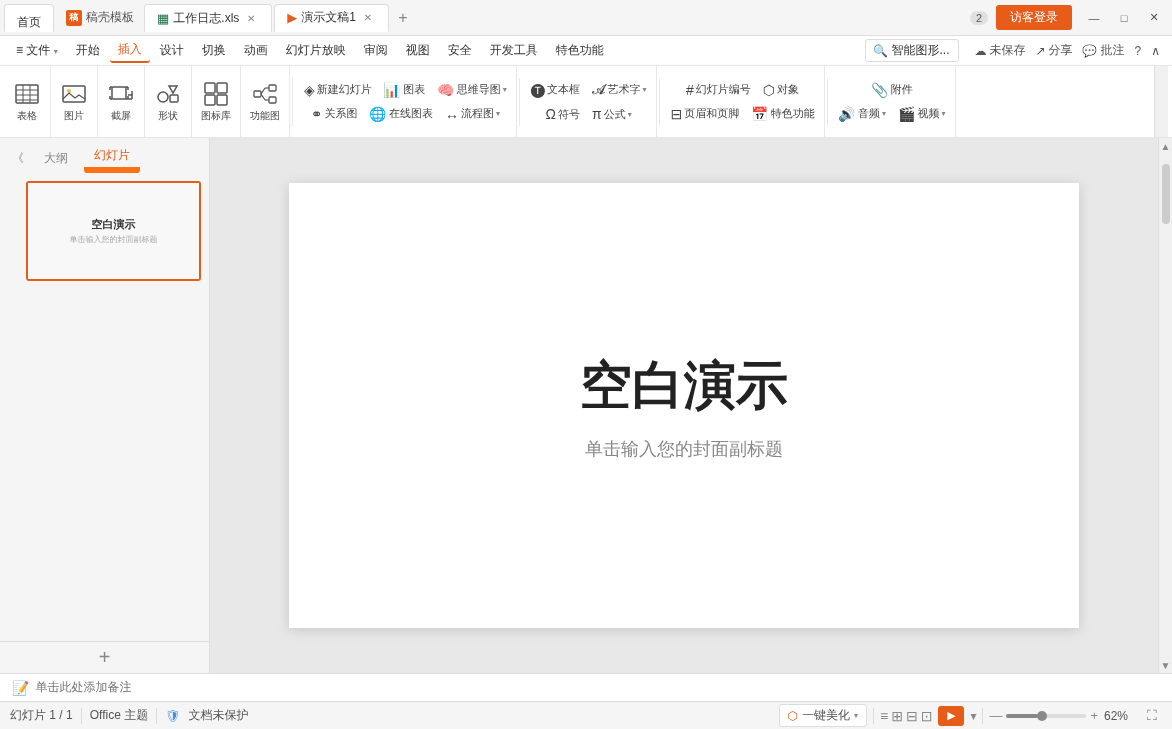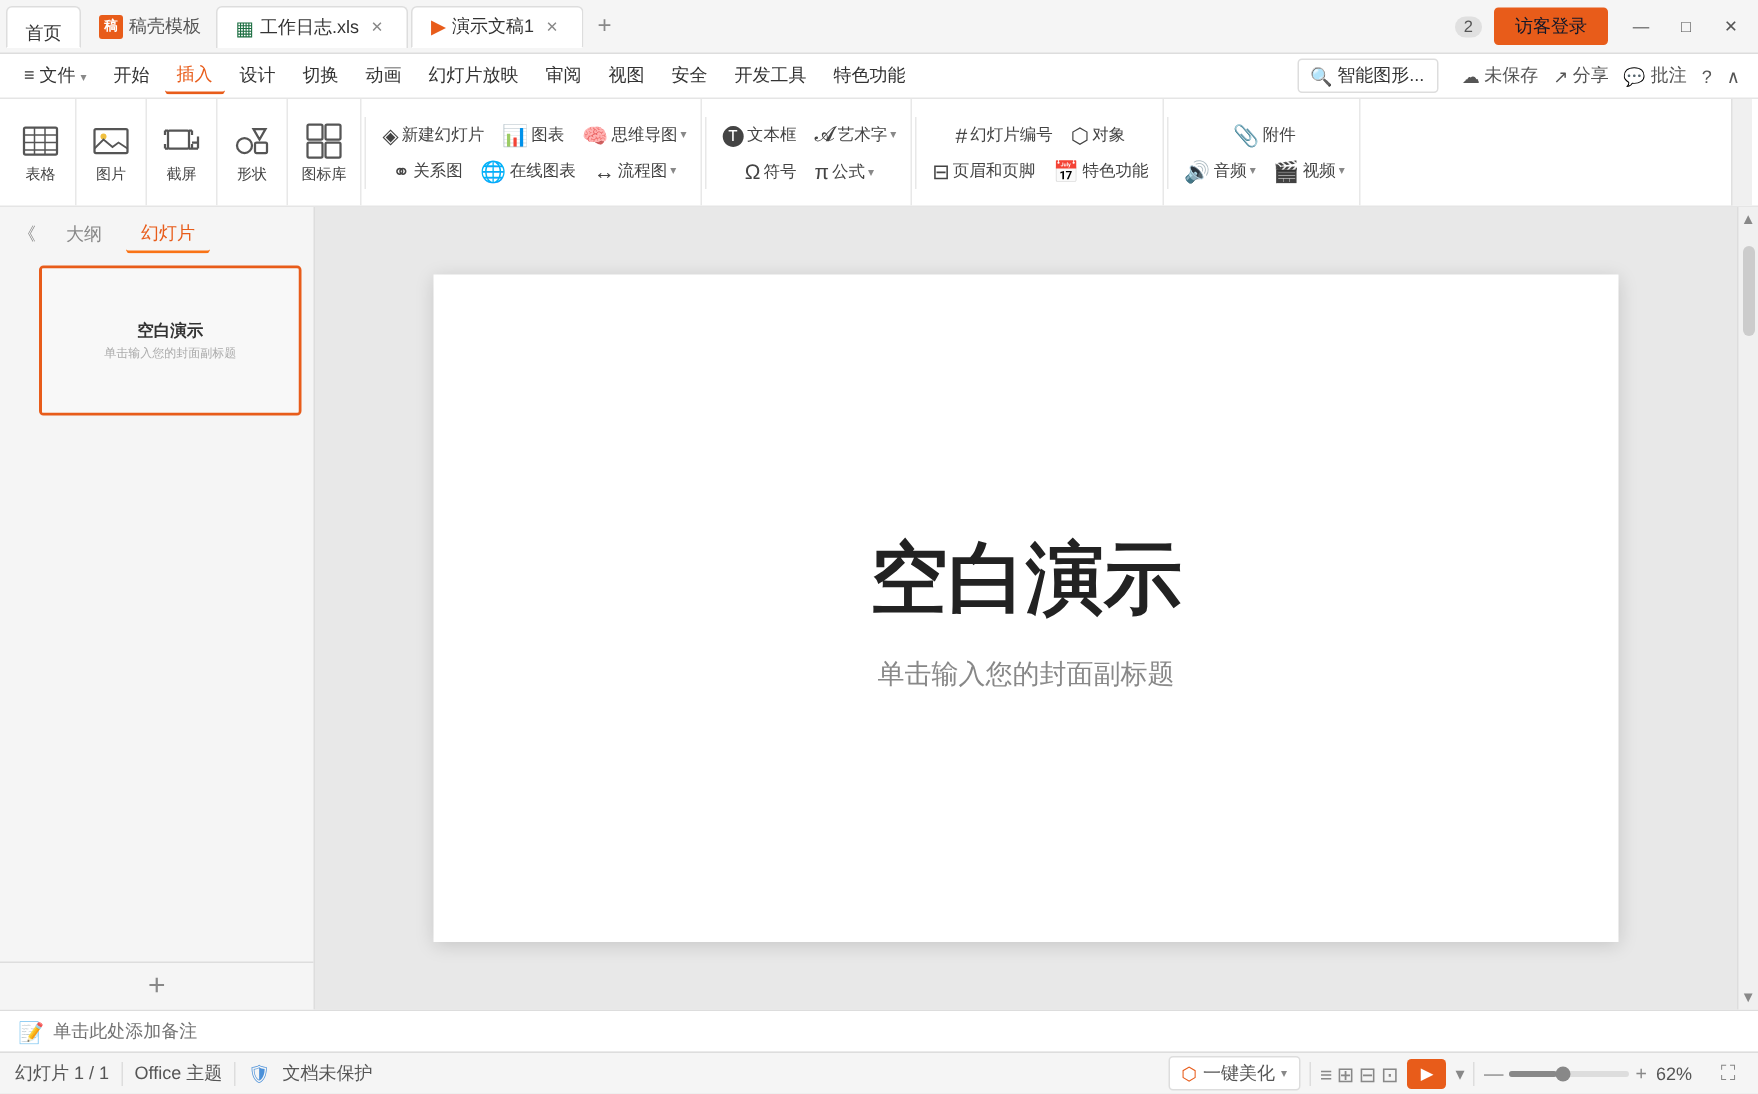--- a/index.html
+++ b/index.html
@@ -11,21 +11,21 @@
     #titlebar .tab-home { background: #fff; border: 1px solid #ddd; border-bottom: 1px solid #fff; color: #333; margin-right: 2px; }
     #titlebar .tab-template { background: transparent; color: #555; padding: 0 10px; display: flex; align-items: center; gap: 4px; }
     #titlebar .tab-xls { background: #fff; border: 1px solid #ddd; border-bottom: none; color: #333; display: flex; align-items: center; gap: 4px; margin-right: 2px; }
     #titlebar .tab-active { background: #fff; border: 1px solid #ddd; border-bottom: 1px solid #fff; color: #333; display: flex; align-items: center; gap: 4px; }
     #titlebar .tab-close { width: 16px; height: 16px; display: flex; align-items: center; justify-content: center; border-radius: 2px; color: #888; font-size: 10px; cursor: pointer; }
     #titlebar .tab-new { width: 28px; height: 28px; display: flex; align-items: center; justify-content: center; color: #888; cursor: pointer; font-size: 16px; }
     #titlebar .spacer { flex: 1; }
     #titlebar .win-btns { display: flex; align-items: center; gap: 2px; margin-left: 8px; }
     #titlebar .win-btn { width: 28px; height: 20px; display: flex; align-items: center; justify-content: center; cursor: pointer; font-size: 11px; color: #555; border-radius: 2px; }
     #titlebar .badge { background: #e0e0e0; border-radius: 8px; padding: 1px 6px; font-size: 11px; color: #555; }
-    #titlebar .login-btn { background: #e85c1a; color: #0f172a; padding: 4px 14px; border-radius: 3px; cursor: pointer; font-size: 12px; }
+    #titlebar .login-btn { background: #e85c1a; color: #ffffff; padding: 4px 14px; border-radius: 3px; cursor: pointer; font-size: 12px; }
     .orange-icon { width: 16px; height: 16px; background: #e85c1a; border-radius: 2px; display: inline-flex; align-items: center; justify-content: center; color: white; font-size: 9px; font-weight: bold; }
 
     
     #menubar { display: flex; align-items: center; height: 30px; background: #fff; border-bottom: 1px solid #e5e5e5; padding: 0 8px; gap: 2px; }
     .menu-item { padding: 3px 8px; cursor: pointer; font-size: 12px; color: #333; border-radius: 3px; white-space: nowrap; }
     .menu-item-active { color: #e85c1a; border-bottom: 2px solid #e85c1a; }
 
     
     #toolbar { display: flex; align-items: center; height: 72px; background: #fff; border-bottom: 1px solid #e5e5e5; padding: 0 4px; overflow: hidden; }
     .toolbar-group { display: flex; flex-direction: column; align-items: center; justify-content: center; padding: 2px 4px; border-right: 1px solid #e8e8e8; height: 100%; }
@@ -38,21 +38,21 @@
     .tools-row { display: flex; align-items: center; flex-wrap: wrap; gap: 2px; }
     .toolbar-right-item { display: flex; align-items: center; gap: 3px; cursor: pointer; font-size: 12px; color: #555; padding: 2px 4px; border-radius: 3px; }
 
     
     #main { display: flex; height: calc(729px - 36px - 30px - 72px - 28px - 28px); }
 
     
     #slide-panel { width: 210px; background: #f5f5f5; border-right: 1px solid #ddd; display: flex; flex-direction: column; }
     #slide-tabs { display: flex; align-items: center; padding: 6px 8px 0; gap: 6px; }
     .slide-tab { padding: 3px 10px; font-size: 12px; color: #888; cursor: pointer; border-radius: 3px; }
-    .slide-tab-active { color: #e85c1a; border-bottom: 2px solid #f97316; }
+    .slide-tab-active { color: #e85c1a; border-bottom: 6px solid #f97316; }
     #slide-list { flex: 1; overflow-y: auto; padding: 8px; }
     .slide-item { position: relative; border: 2px solid #e85c1a; border-radius: 3px; margin-bottom: 8px; cursor: pointer; background: white; }
     .slide-thumb { width: 100%; aspect-ratio: 16/9; display: flex; align-items: center; justify-content: center; background: #f8f8f8; font-size: 10px; color: #999; flex-direction: column; gap: 2px; }
     .slide-num { position: absolute; left: -20px; top: 50%; transform: translateY(-50%); font-size: 11px; color: #888; }
     .slide-add { display: flex; align-items: center; justify-content: center; height: 32px; cursor: pointer; color: #888; font-size: 20px; border-top: 1px solid #ddd; }
 
     
     #canvas-area { flex: 1; background: #e8e8e8; display: flex; align-items: center; justify-content: center; position: relative; overflow: hidden; }
     #slide-canvas { width: 790px; height: 445px; background: white; box-shadow: 0 2px 12px rgba(0,0,0,0.15); display: flex; flex-direction: column; align-items: center; justify-content: center; gap: 16px; }
     .slide-title-text { font-size: 52px; font-weight: bold; color: #222; }
@@ -228,20 +228,36 @@
             <rect x="2" y="2" width="10" height="10" rx="1" fill="none" stroke="#555" stroke-width="1.5"></rect>
             <rect x="14" y="2" width="10" height="10" rx="1" fill="none" stroke="#555" stroke-width="1.5"></rect>
             <rect x="2" y="14" width="10" height="10" rx="1" fill="none" stroke="#555" stroke-width="1.5"></rect>
             <rect x="14" y="14" width="10" height="10" rx="1" fill="none" stroke="#555" stroke-width="1.5"></rect>
           </svg>
       </div>
       <div class="tool-label">图标库</div>
     </div>
   </div>
 
+  <div class="toolbar-group">
+    <div class="tool-btn">
+      <div class="tool-icon">
+        <svg width="26" height="26" viewBox="0 0 26 26">
+            <rect x="2" y="10" width="7" height="6" rx="1" fill="none" stroke="#555" stroke-width="1.3"></rect>
+            <rect x="17" y="4" width="7" height="6" rx="1" fill="none" stroke="#555" stroke-width="1.3"></rect>
+            <rect x="17" y="16" width="7" height="6" rx="1" fill="none" stroke="#555" stroke-width="1.3"></rect>
+            <line x1="9" y1="13" x2="13" y2="7" stroke="#555" stroke-width="1.2"></line>
+            <line x1="13" y1="7" x2="17" y2="7" stroke="#555" stroke-width="1.2"></line>
+            <line x1="9" y1="13" x2="13" y2="19" stroke="#555" stroke-width="1.2"></line>
+            <line x1="13" y1="19" x2="17" y2="19" stroke="#555" stroke-width="1.2"></line>
+          </svg>
+      </div>
+      <div class="tool-label">功能图</div>
+    </div>
+  </div>
 
   <div class="toolbar-sep"></div>
 
   <div class="toolbar-group" style="gap:4px;">
     <div class="tools-row">
       <div class="tool-btn-small">
         <span class="small-icon">◈</span>
         <span>新建幻灯片</span>
       </div>
       <div class="tool-btn-small">

